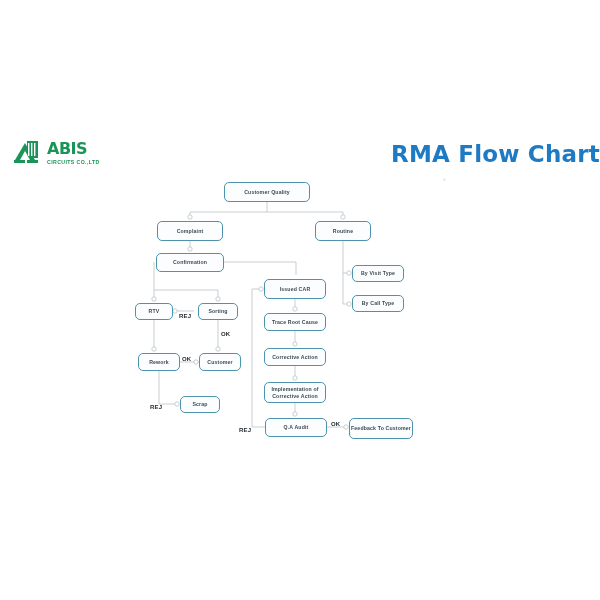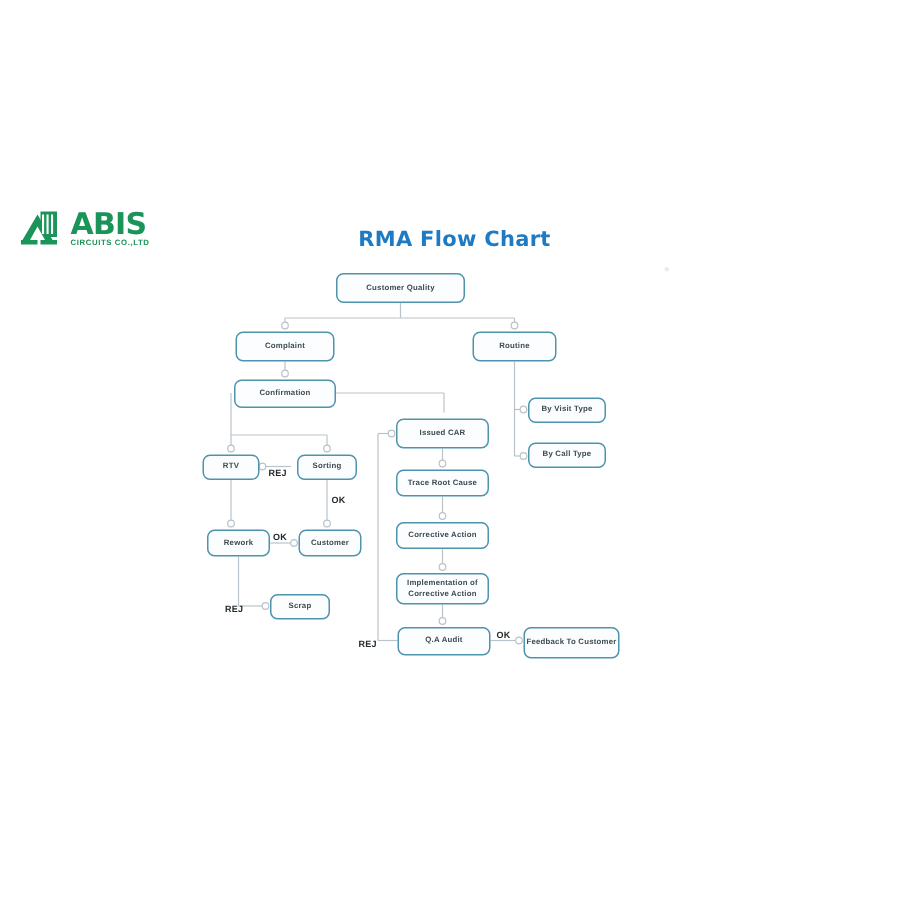--- a/index.html
+++ b/index.html
@@ -20,37 +20,37 @@
     position: absolute;
     left: 14px; top: 138px;
     width: 96px; height: 34px;
   }
   #logo .logo-mark {
     position: absolute; left: 0; top: 2px;
     width: 30px; height: 24px;
   }
   #logo .logo-word {
     position: absolute; left: 33px; top: 0px;
-    font-size: 20px; font-weight: bold; letter-spacing: -0.5px;
+    font-size: 16px; font-weight: bold; letter-spacing: -0.5px;
     color: #1a9458; line-height: 22px;
     font-family: "DejaVu Sans", sans-serif;
   }
   #logo .logo-sub {
     position: absolute; left: 33px; top: 21px;
     font-size: 5.2px; letter-spacing: 0.4px;
     color: #1a9458; font-weight: bold;
     font-family: "Liberation Sans", sans-serif;
   }
 
   
   #title {
     position: absolute;
-    left: 0; top: 152px; width: 600px;
-    text-align: center;
-    font-size: 14px; font-weight: bold;
+    left: 0; top: 141px; width: 600px;
+    text-align: right;
+    font-size: 23px; font-weight: bold;
     color: #1f7ac4;
     font-family: "DejaVu Sans", sans-serif;
     letter-spacing: 0.2px;
   }
   
   #title span { display: inline-block; margin-left: 6px; }
 
   
   #connectors {
     position: absolute; left: 0; top: 0;

